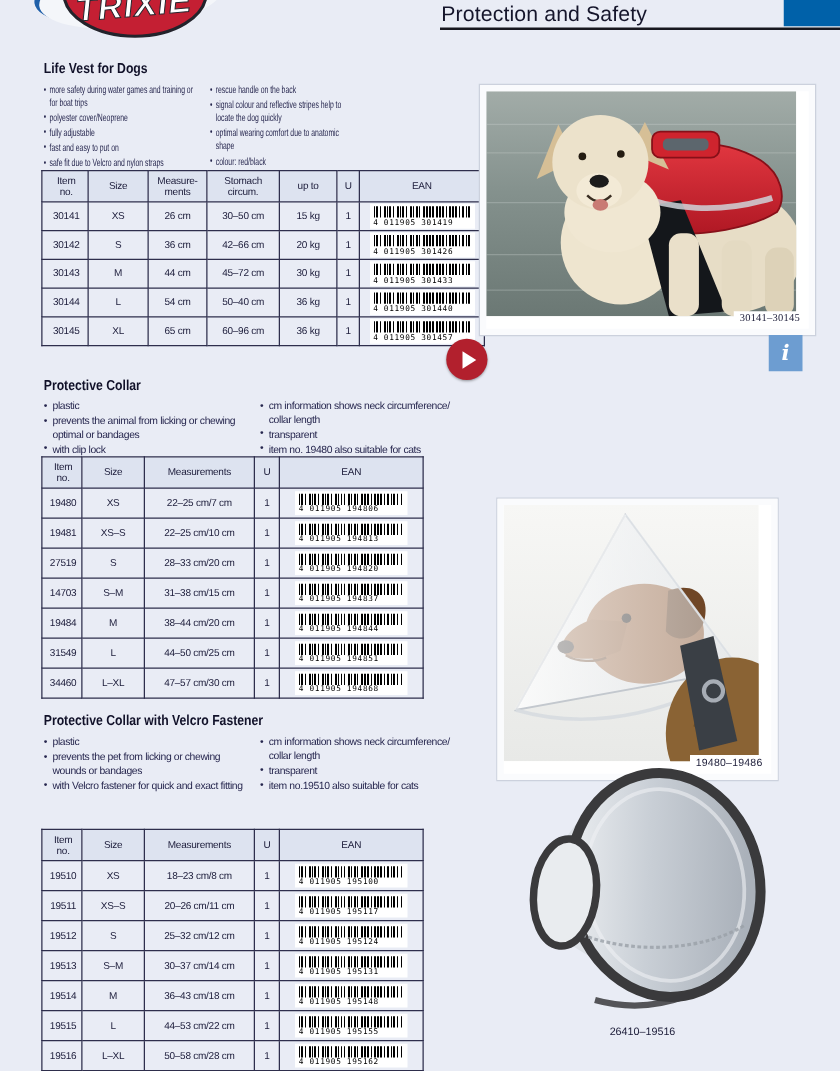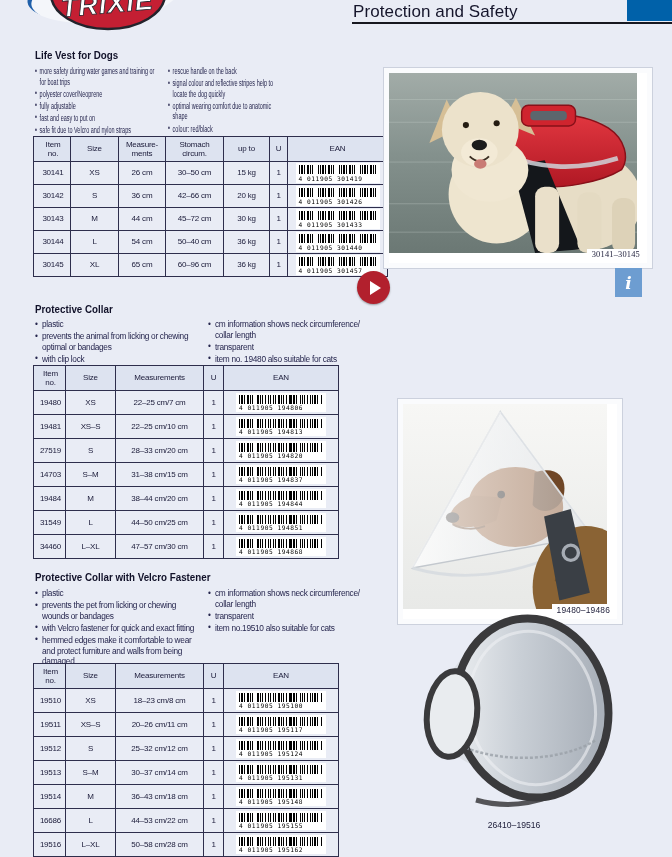--- a/index.html
+++ b/index.html
@@ -340,23 +340,20 @@
     <div class="chip">19480–19486</div>
   </div>
 
   <div class="stitle st3">Protective Collar with Velcro Fastener</div>
 
   <ul class="bul s3a">
     <li>plastic</li>
     <li>prevents the pet from licking or chewing
 wounds or bandages</li>
     <li>with Velcro fastener for quick and exact fitting</li>
-    <li>hemmed edges make it comfortable to wear
-and protect furniture and walls from being
-damaged</li>
   </ul>
   <ul class="bul s3b">
     <li>cm information shows neck circumference/
 collar length</li>
     <li>transparent</li>
     <li>item no.19510 also suitable for cats</li>
   </ul>
 
   <table class="ptable t3">
     <colgroup>
@@ -406,21 +403,21 @@
           <td><span class="ean"><span class="bars"></span><span class="eann">4 011905 195131</span></span></td>
         </tr>
       <tr>
           <td class="al">19514</td>
           <td>M</td>
           <td>36–43 cm/18 cm</td>
           <td>1</td>
           <td><span class="ean"><span class="bars"></span><span class="eann">4 011905 195148</span></span></td>
         </tr>
       <tr>
-          <td class="al">16686</td>
+          <td class="al">19515</td>
           <td>L</td>
           <td>44–53 cm/22 cm</td>
           <td>1</td>
           <td><span class="ean"><span class="bars"></span><span class="eann">4 011905 195155</span></span></td>
         </tr>
       <tr>
           <td class="al">19516</td>
           <td>L–XL</td>
           <td>50–58 cm/28 cm</td>
           <td>1</td>

